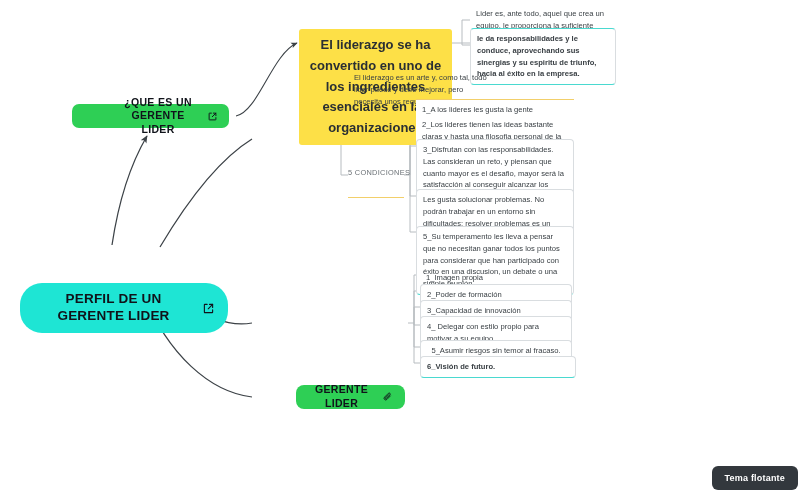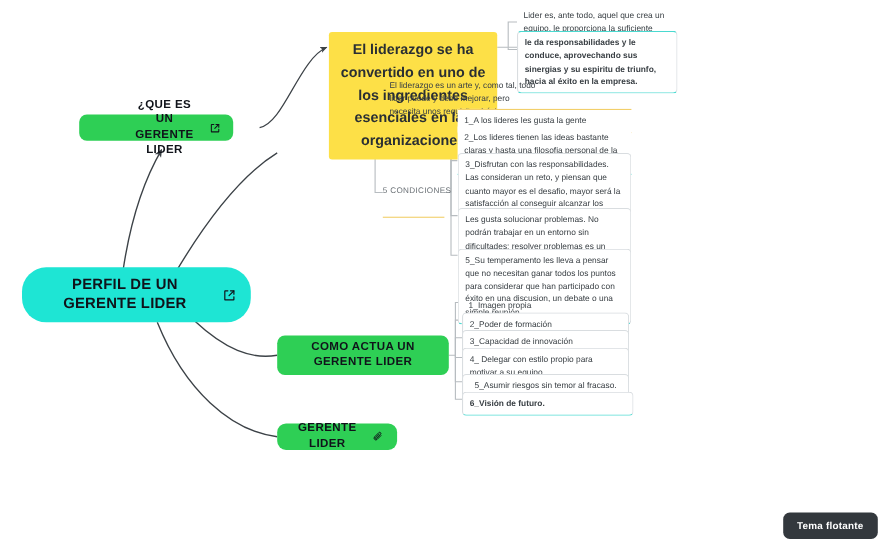--- a/index.html
+++ b/index.html
@@ -39,41 +39,42 @@
     align-items: center;
     justify-content: center;
     gap: 10px;
     padding: 8px 14px;
     font-weight: bold;
     font-size: 13.5px;
     letter-spacing: 0.2px;
     color: #10131a;
     text-align: center;
     line-height: 1.25;
+    margin-top: 40px;
   }
 
   
   .node-green {
     position: absolute;
     box-sizing: border-box;
     background: #2ecf55;
     border-radius: 7px;
     display: flex;
     align-items: center;
     justify-content: center;
     gap: 8px;
     padding: 6px 12px;
     font-weight: bold;
     font-size: 10.5px;
     letter-spacing: 0.35px;
     color: #10131a;
     text-align: center;
     line-height: 1.3;
   }
-  .node-green.rounded-pill { border-radius: 8px; }
+  .node-green.rounded-pill { border-radius: 8px; margin-left: 44px; }
 
   
   .leaf {
     position: absolute;
     box-sizing: border-box;
     font-size: 7.6px;
     line-height: 1.55;
     color: #3a4045;
     padding: 4px 6px 4px 6px;
     background: #ffffff;
@@ -178,21 +179,21 @@
     <span>PERFIL DE UN GERENTE LIDER</span>
     <span class="icon">
       <svg width="11" height="11" viewBox="0 0 16 16" fill="none" stroke="#10131a" stroke-width="1.6" stroke-linecap="round" stroke-linejoin="round">
         <path d="M6 2H2.6A0.6 0.6 0 0 0 2 2.6V13.4A0.6 0.6 0 0 0 2.6 14H13.4A0.6 0.6 0 0 0 14 13.4V10"></path>
         <path d="M9.5 2H14V6.5"></path>
         <path d="M14 2L7.6 8.4"></path>
       </svg>
     </span>
   </div>
 
-  <div class="node-green" style="left:72px; top:104px; width:140px; height:24px;padding-left:44px;">
+  <div class="node-green" style="left:72px; top:104px; width:157px; height:24px;padding-left:44px;">
     <span>¿QUE ES UN GERENTE LIDER</span>
     <span class="icon">
       <svg width="9" height="9" viewBox="0 0 16 16" fill="none" stroke="#10131a" stroke-width="1.7" stroke-linecap="round" stroke-linejoin="round">
         <path d="M6 2H2.6A0.6 0.6 0 0 0 2 2.6V13.4A0.6 0.6 0 0 0 2.6 14H13.4A0.6 0.6 0 0 0 14 13.4V10"></path>
         <path d="M9.5 2H14V6.5"></path>
         <path d="M14 2L7.6 8.4"></path>
       </svg>
     </span>
   </div>
 
@@ -210,23 +211,20 @@
   <div class="leaf underline-yellow" style="left:416px; top:99px; width:158px; border-top:1.5px solid #f2cf6a;">1_A los lideres les gusta la gente</div>
 
   <div class="leaf underline-cyan" style="left:416px; top:115px; width:158px;">2_Los lideres tienen las ideas bastante claras y hasta una filosofia personal de la vida</div>
 
   <div class="leaf boxed underline-cyan" style="left:416px; top:139px; width:158px;">3_Disfrutan con las responsabilidades. Las consideran un reto, y piensan que cuanto mayor es el desafio, mayor será la satisfacción al conseguir alcanzar los objetivos.</div>
 
   <div class="leaf boxed underline-cyan" style="left:416px; top:189px; width:158px;">Les gusta solucionar problemas. No podrán trabajar en un entorno sin dificultades: resolver problemas es un incentivo para ellos.</div>
 
   <div class="leaf boxed underline-cyan" style="left:416px; top:226px; width:158px;">5_Su temperamento les lleva a pensar que no necesitan ganar todos los puntos para considerar que han participado con éxito en una discusion, un debate o una simple reunión.</div>
 
-  <div class="node-green" style="left:252px; top:305px; width:156px; height:36px;">
-    <span>COMO ACTUA UN GERENTE LIDER</span>
-  </div>
 
   <div class="leaf plain" style="left:420px; top:268px; width:152px;">1_Imagen propia</div>
 
   <div class="leaf boxed underline-cyan" style="left:420px; top:284px; width:152px;">2_Poder de formación</div>
 
   <div class="leaf boxed underline-cyan" style="left:420px; top:300px; width:152px;">3_Capacidad de innovación</div>
 
   <div class="leaf boxed underline-cyan" style="left:420px; top:316px; width:152px;">4_ Delegar con estilo propio para motivar a su equipo.</div>
 
   <div class="leaf boxed underline-cyan" style="left:420px; top:340px; width:152px;text-align:center;">5_Asumir riesgos sin temor al fracaso.</div>

